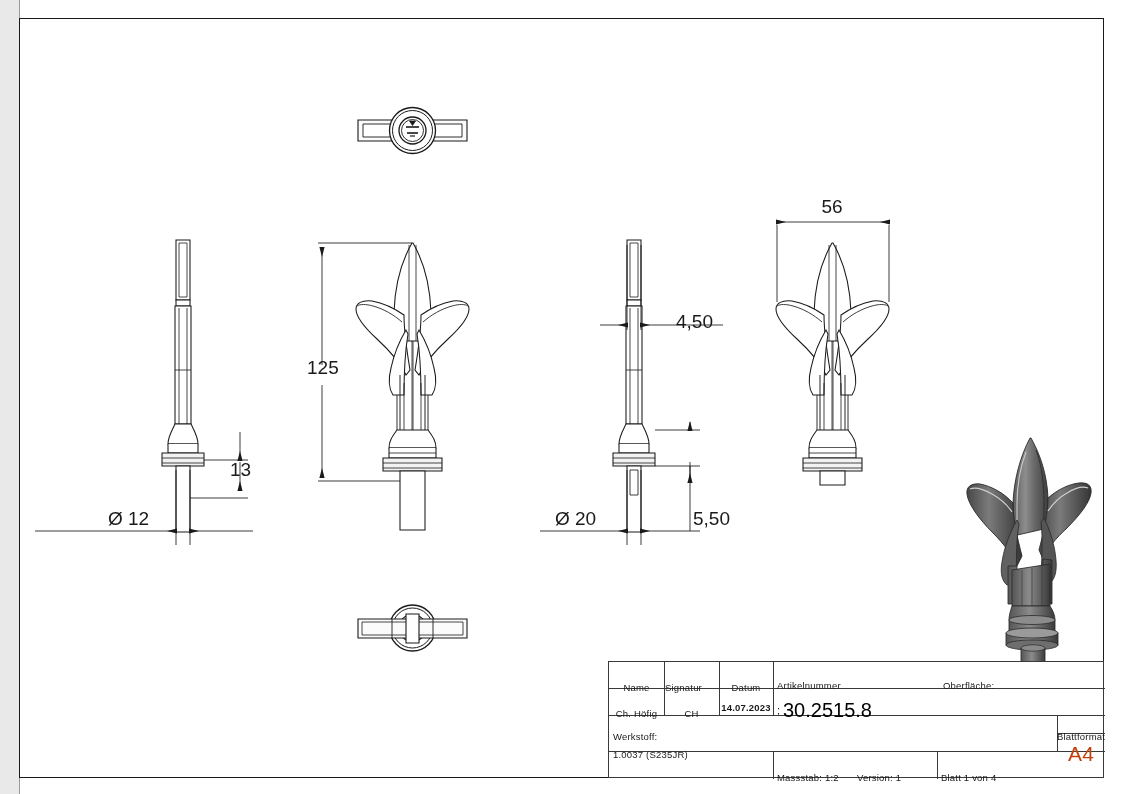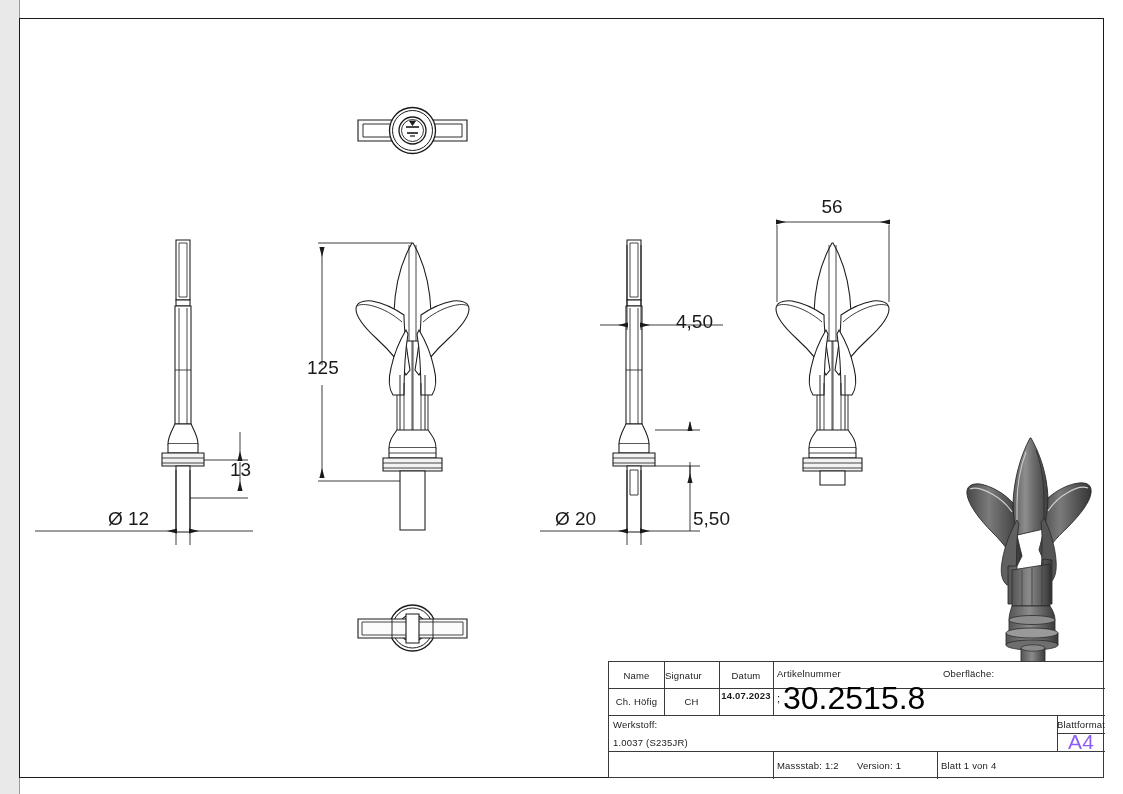--- a/index.html
+++ b/index.html
@@ -51,37 +51,38 @@
     background: #ffffff;
   }
   .tb-cell {
     position: absolute;
     box-sizing: border-box;
     display: flex;
     align-items: center;
     font-size: 9.5px;
     color: #1a1a1a;
     letter-spacing: 0.2px;
+    margin-top: 12px;
   }
   .tb-cell.c { justify-content: center; }
   .tb-cell.l { justify-content: flex-start; padding-left: 4px; }
   .vline, .hline {
     position: absolute;
     background: #3a3a3a;
   }
   .vline { width: 1px; }
   .hline { height: 1px; }
   .artno {
-    font-size: 32px;
+    font-size: 20px;
     color: #000;
     letter-spacing: 0px;
   }
   .a4 {
     font-size: 21px;
-    color: #8b5cf6;
+    color: #c2410c;
   }
 </style>
 </head>
 <body>
 
 <div id="page">
 
   <div class="gutter"></div>
   <div class="sheet-frame"></div>
 

